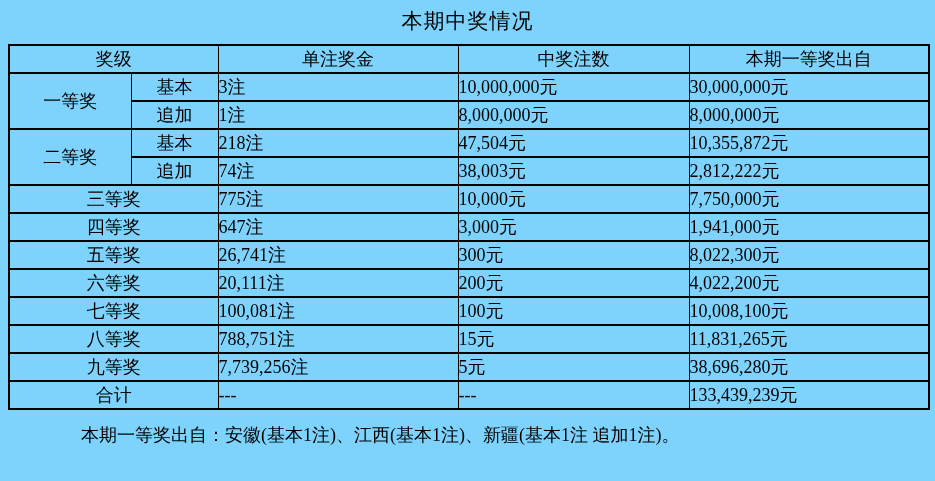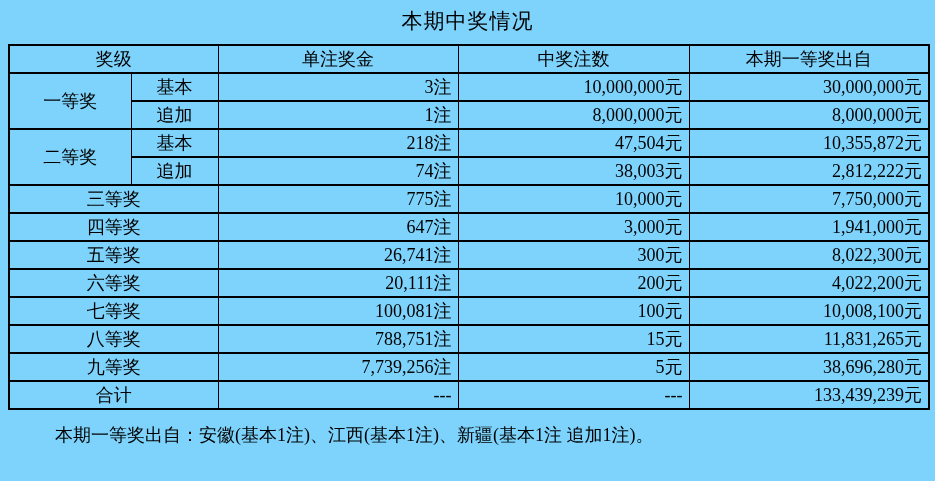--- a/index.html
+++ b/index.html
@@ -36,23 +36,23 @@
     border-left: 1px solid #000000;
     border-right: 1px solid #000000;
     height: 26px;
     font-size: 18px;
     font-weight: normal;
     padding: 0;
     overflow: hidden;
     white-space: nowrap;
   }
   table.prize .c { text-align: center; }
-  table.prize .num { text-align: right; padding-right: 6px; }
+  table.prize .num { padding-right: 6px; }
   .note {
-    margin: 14px 0 0 55px;
+    margin: 14px 0 0 81px;
     font-size: 18px;
     line-height: 22px;
   }
 </style>
 </head>
 <body>
 
 <div class="page">
 
   <div class="title">本期中奖情况</div>

